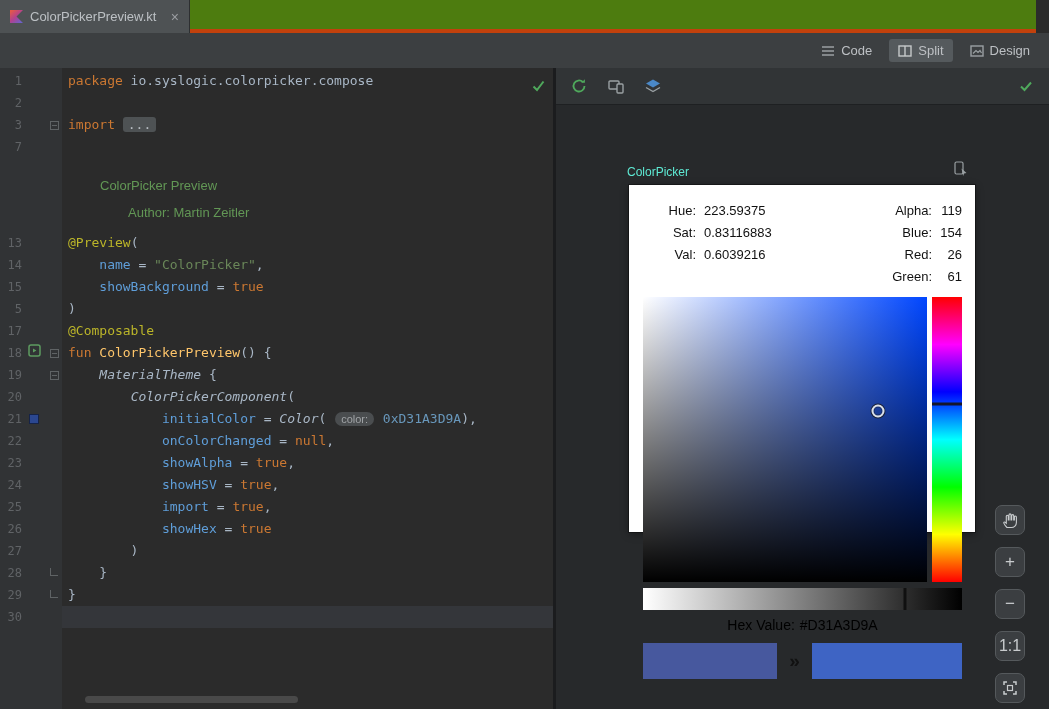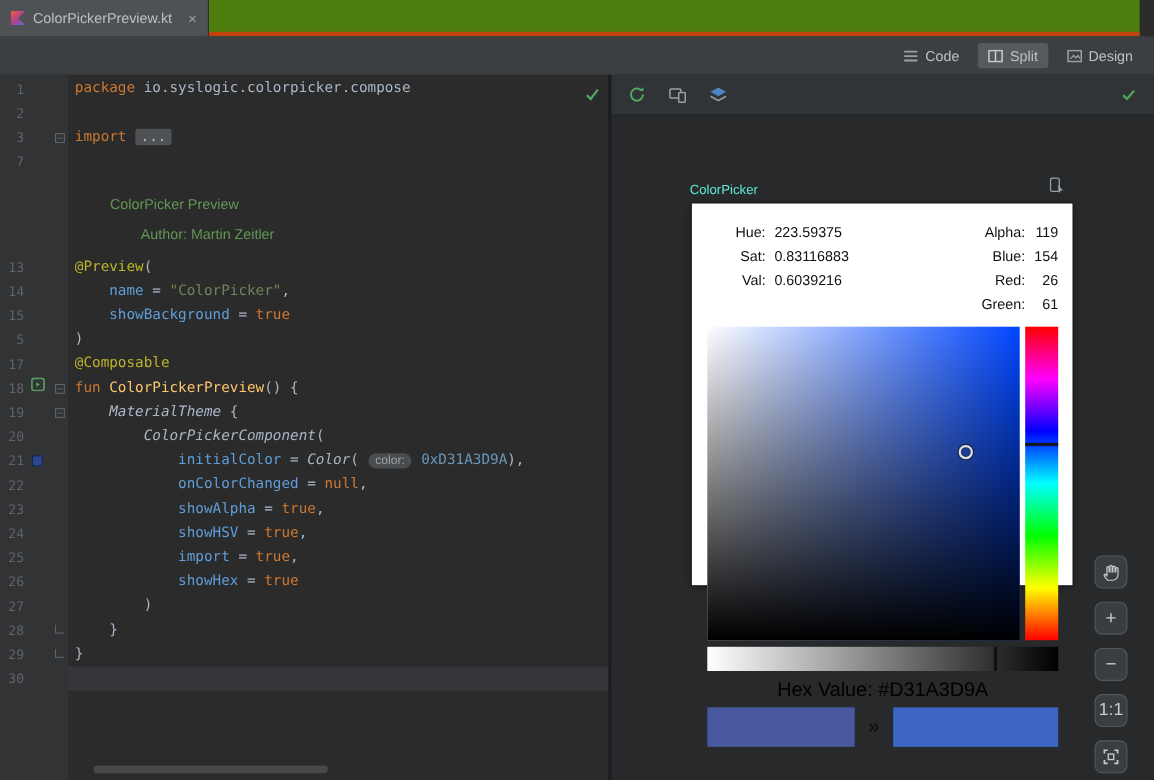--- a/index.html
+++ b/index.html
@@ -82,21 +82,21 @@
 
   .grad-row { display:flex; margin-top:10px; }
   .sv { width:284px; height:285px; position:relative; }
   .sv-sel { position:absolute; width:13px; height:13px; border:2px solid #dde1e5; border-radius:50%; box-shadow:0 0 0 1px rgba(30,30,30,.85), inset 0 0 0 1px rgba(30,30,30,.45); transform:translate(-50%,-50%); }
   .hue { width:30px; height:285px; margin-left:5px; position:relative;
      background:linear-gradient(to bottom,#ff0000 0%,#ff00ff 16.7%,#0000ff 33.3%,#00ffff 50%,#00ff00 66.7%,#ffff00 83.3%,#ff0000 100%); }
   .hue-mark { position:absolute; left:0; right:0; height:3px; background:#15162a; transform:translateY(-50%); }
   .alpha { margin-top:6px; height:22px; background:linear-gradient(to right,#ffffff,#000000); position:relative; }
   .alpha-mark { position:absolute; top:0; bottom:0; width:3px; background:#101010; transform:translateX(-50%); }
 
-  .hexrow { margin-top:7px; height:20px; text-align:center; font-size:18px; color:#000; }
+  .hexrow { margin-top:7px; height:20px; text-align:center; font-size:14px; color:#000; }
   .hexrow .hexval { margin-left:5px; }
   .swrow { margin-top:6px; height:36px; display:flex; }
   .sw-old { width:134px; }
   .swmid { width:35px; display:flex; align-items:center; justify-content:center; font-size:19px; font-weight:bold; color:#111; }
   .sw-new { flex:1; }
 
   .zoombar { position:absolute; right:24px; top:400px; display:flex; flex-direction:column; gap:12px; }
   .zoom-btn { width:30px; height:30px; background:#3b3e41; border:1px solid #55595c; border-radius:7px; color:#c8cbcd; display:flex; align-items:center; justify-content:center; font-size:17px; cursor:default; }
   .zoom-btn.small-text { font-size:16px; font-weight:normal; }
 </style>

